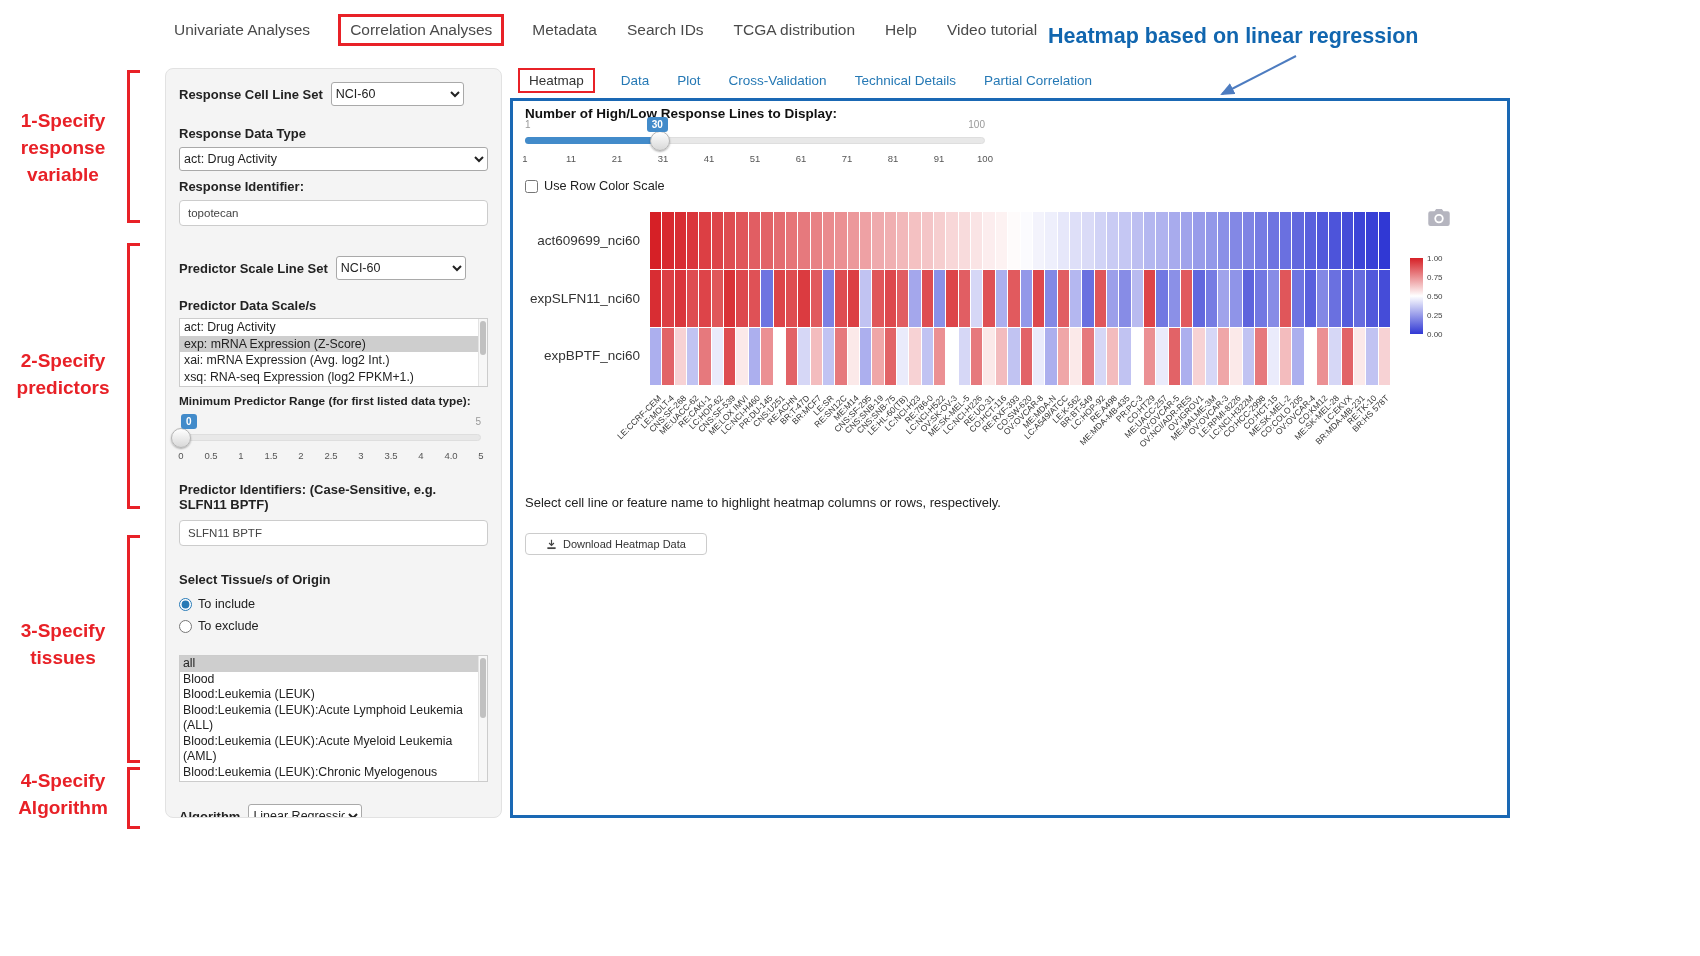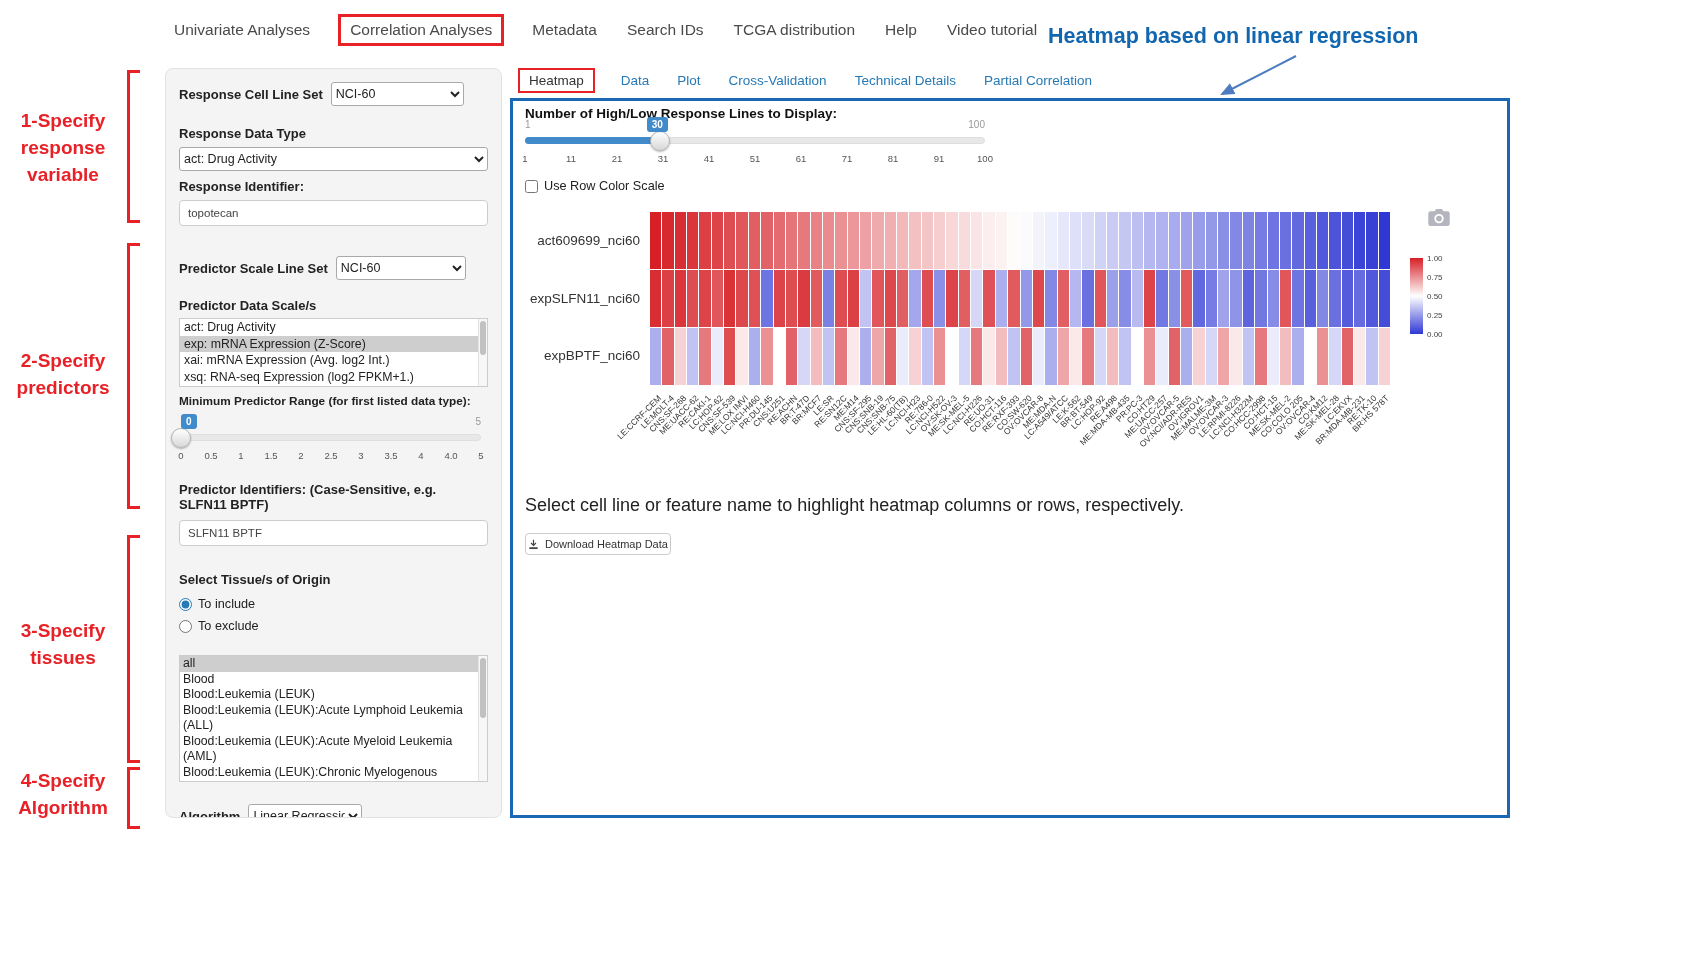--- a/index.html
+++ b/index.html
@@ -66,23 +66,23 @@
   .hm-cell { width: 100%; height: 100%; }
   .hm-rowlabels { position: absolute; left: 0; top: 111px; width: 132px; height: 173px; }
   .rowlabel { position: absolute; right: 5px; font-size: 13.5px; color: #333; white-space: nowrap; cursor: pointer; }
   .hm-collabels { position: absolute; left: 137px; top: 288px; width: 740px; height: 86px; }
   .collabel { position: absolute; top: 4px; font-size: 8.5px; color: #333; white-space: nowrap;
     transform: rotate(-45deg); transform-origin: 100% 0; cursor: pointer; }
   .colorbar { position: absolute; left: 897px; top: 157px; width: 13px; height: 76px; }
   .cb-ticks { position: absolute; left: 914px; top: 157px; width: 30px; height: 76px; }
   .cbtick { position: absolute; left: 0; font-size: 8px; color: #444; }
   .camera { position: absolute; left: 915px; top: 108px; cursor: pointer; }
-  .hint { position: absolute; left: 12px; top: 394px; font-size: 18px; color: #222; }
+  .hint { position: absolute; left: 12px; top: 394px; font-size: 13px; color: #222; }
   .dl-btn { position: absolute; left: 12px; top: 432px; display: inline-flex; align-items: center; gap: 6px;
-    border: 1px solid #ccc; border-radius: 4px; background: #fff; padding: 4px 2px;
+    border: 1px solid #ccc; border-radius: 4px; background: #fff; padding: 4px 20px;
     font-size: 11px; color: #333; cursor: pointer; }
 </style>
 </head>
 <body>
 
 <div class="top-nav">
     <span class="nav-item">Univariate Analyses</span>
     <span class="nav-item nav-highlight">Correlation Analyses</span>
     <span class="nav-item">Metadata</span>
     <span class="nav-item">Search IDs</span>

